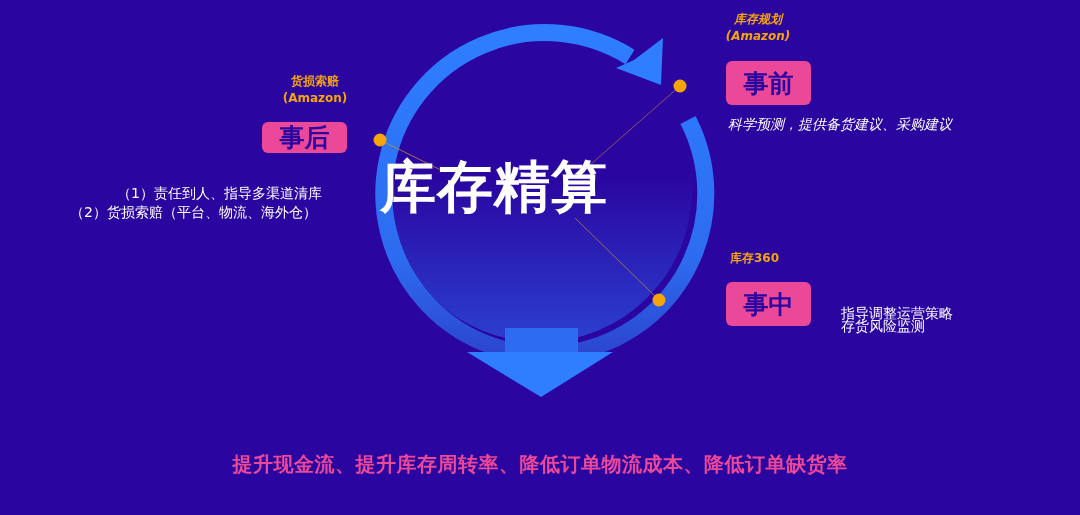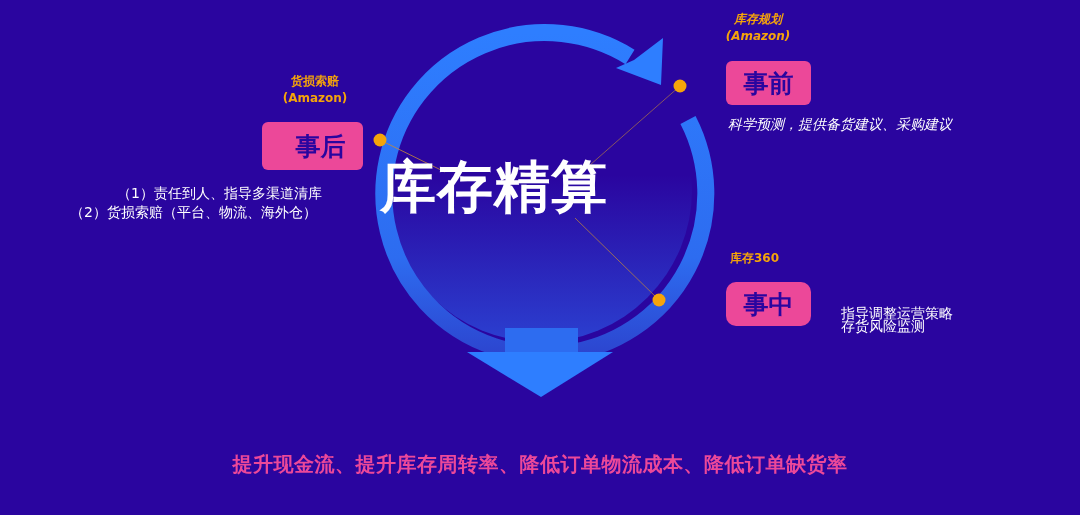--- a/index.html
+++ b/index.html
@@ -62,37 +62,37 @@
   <circle cx="680" cy="86" r="6.5" fill="#f5a40a"></circle>
   <circle cx="659" cy="300" r="6.5" fill="#f5a40a"></circle>
 </svg>
 
 <div class="center-title">库存精算</div>
 
 <div class="tag" style="left:272px; top:73px; width:86px;">
   <div>货损索赔</div>
   <div>(Amazon)</div>
 </div>
-<div class="phase-box" style="left:262px; top:122px; width:85px; height:48px;padding-left:16px;">
+<div class="phase-box" style="left:262px; top:122px; width:85px; height:31px;">
   <span>事后</span>
 </div>
 <div class="desc" style="left:117px; top:184px;">（1）责任到人、指导多渠道清库</div>
 <div class="desc" style="left:70px; top:203px;">（2）货损索赔（平台、物流、海外仓）</div>
 
 <div class="tag" style="left:718px; top:11px; width:80px;font-style:italic;">
   <div>库存规划</div>
   <div>(Amazon)</div>
 </div>
 <div class="phase-box" style="left:726px; top:61px; width:85px; height:44px;">
   <span>事前</span>
 </div>
 <div class="desc" style="left:728px; top:115px;font-style:italic;">科学预测，提供备货建议、采购建议</div>
 
 <div class="tag" style="left:730px; top:250px; width:60px; text-align:left;">
   <div>库存360</div>
 </div>
-<div class="phase-box" style="left:726px; top:282px; width:85px; height:44px;border-radius:10px;">
+<div class="phase-box" style="left:726px; top:282px; width:85px; height:44px;">
   <span>事中</span>
 </div>
 <div class="desc" style="left:841px; top:286px;margin-top:31px;">存货风险监测</div>
 <div class="desc" style="left:841px; top:304px;">指导调整运营策略</div>
 
 <div class="bottom-line">提升现金流、提升库存周转率、降低订单物流成本、降低订单缺货率</div>
 
 </body></html>

